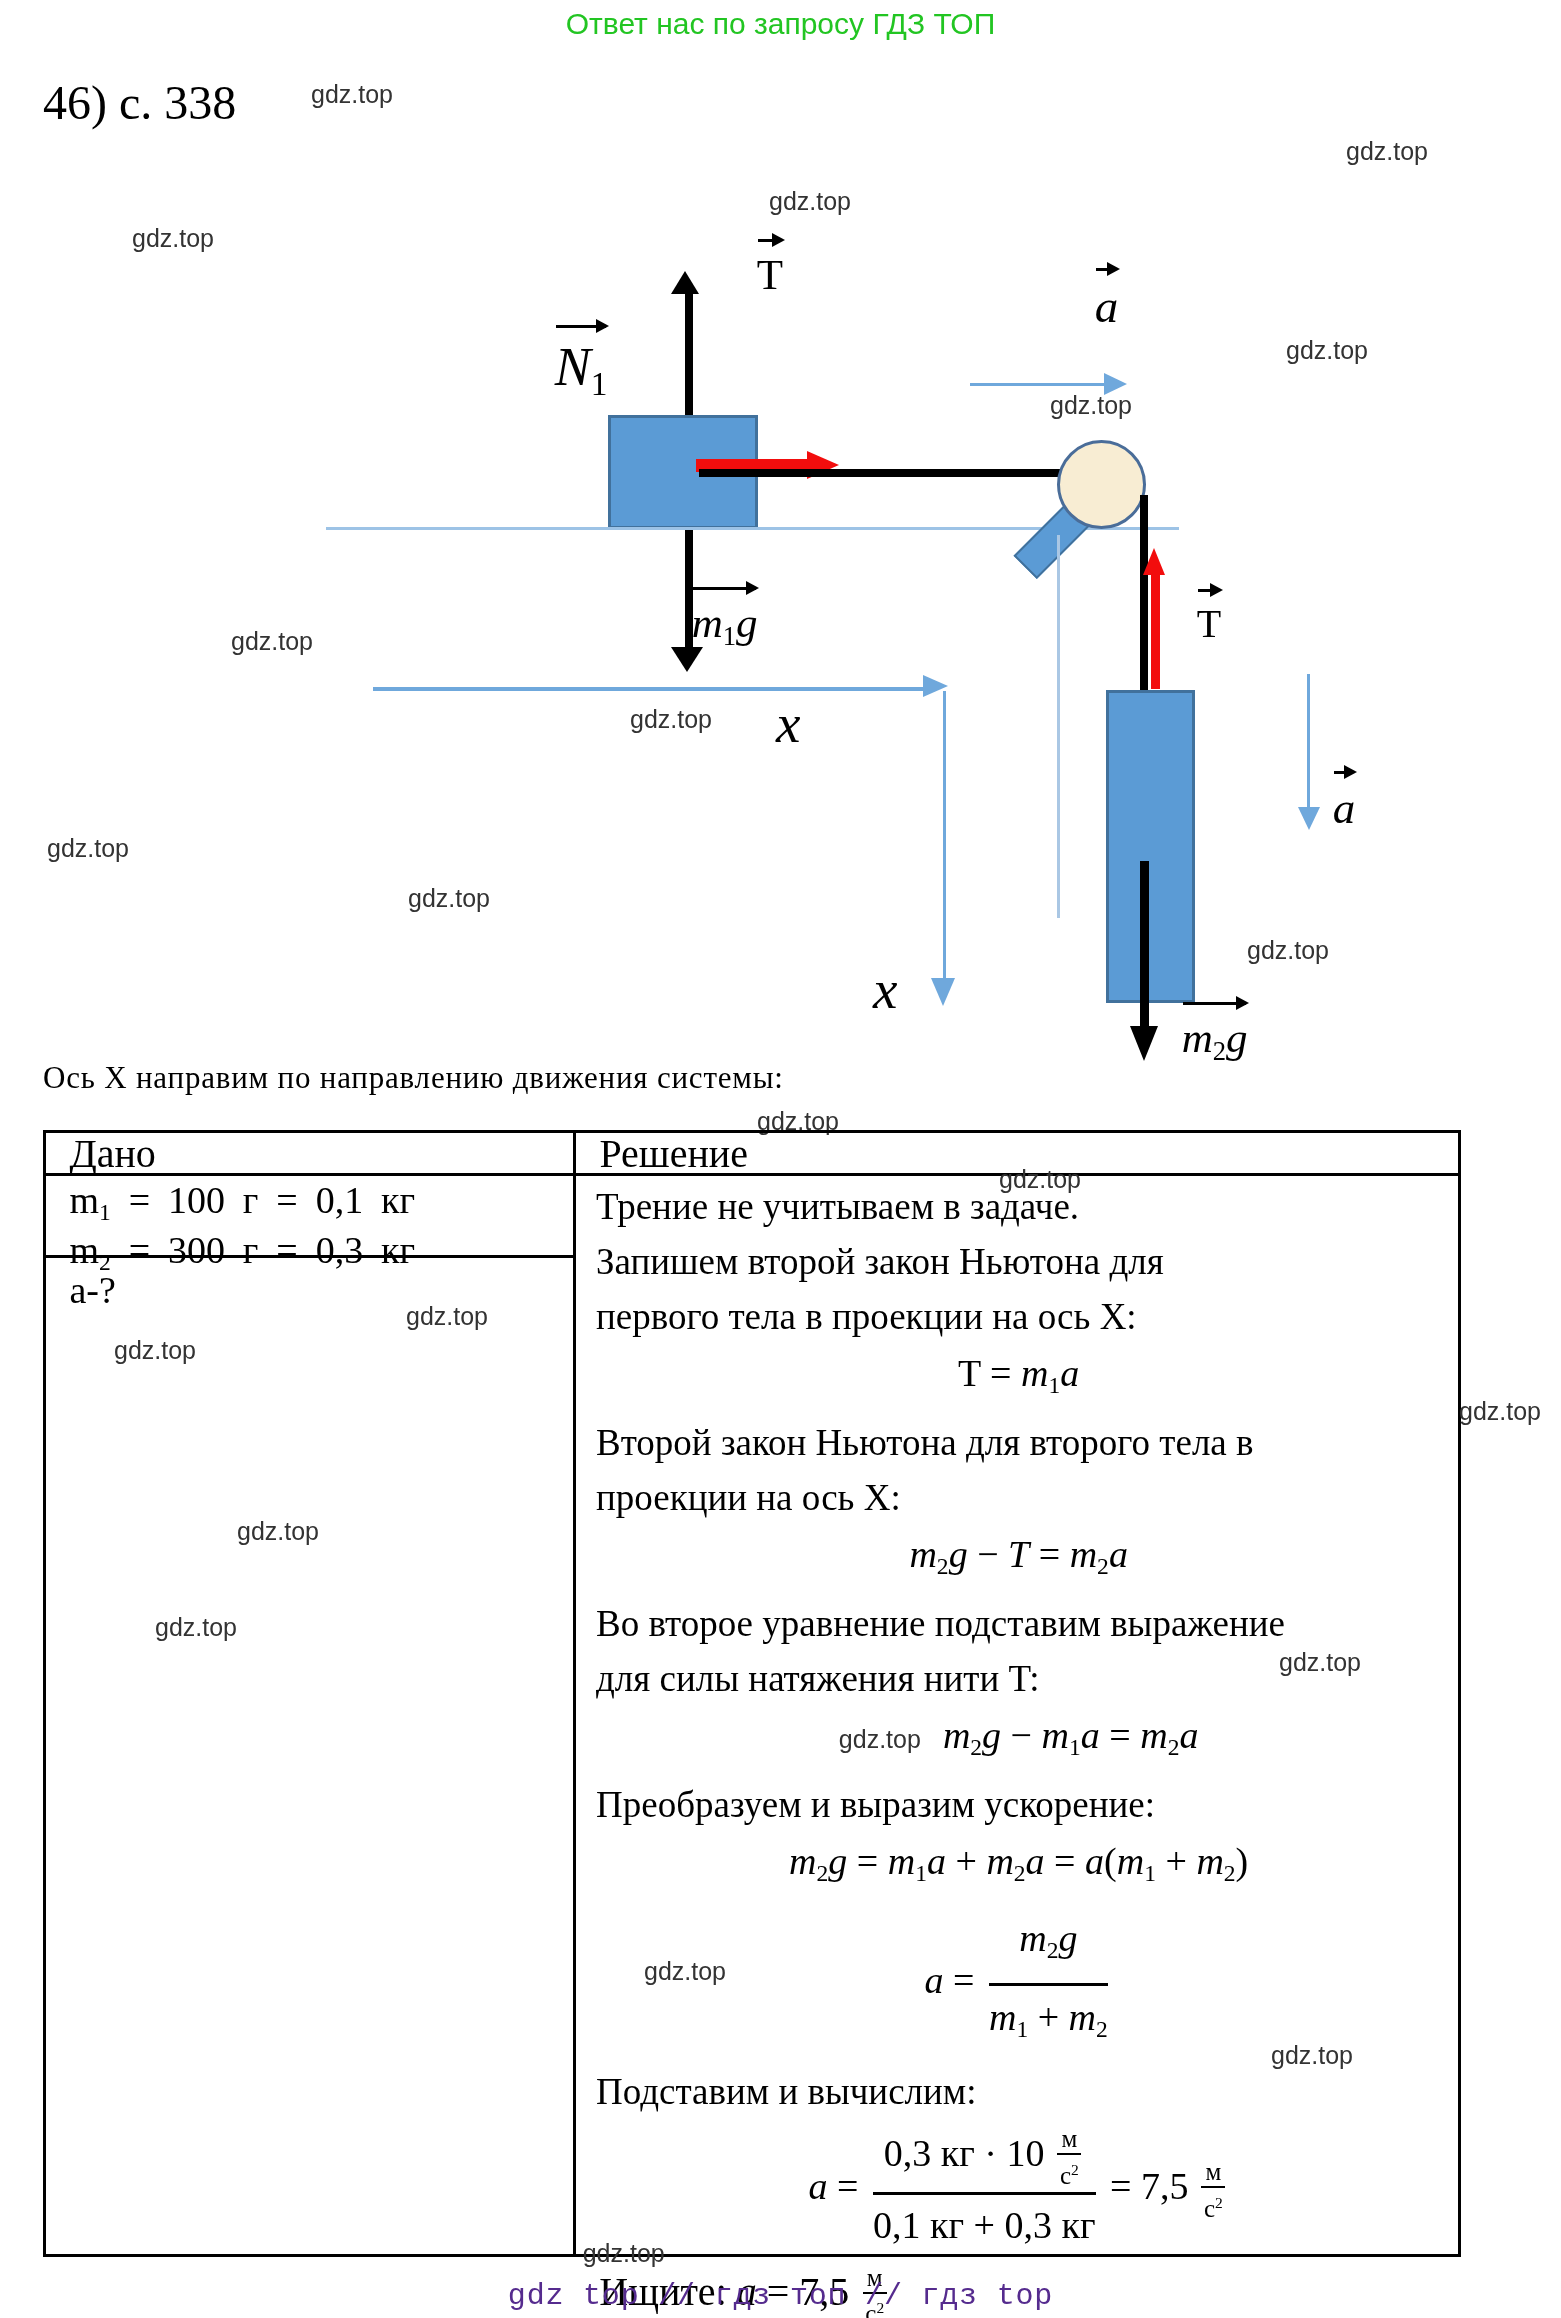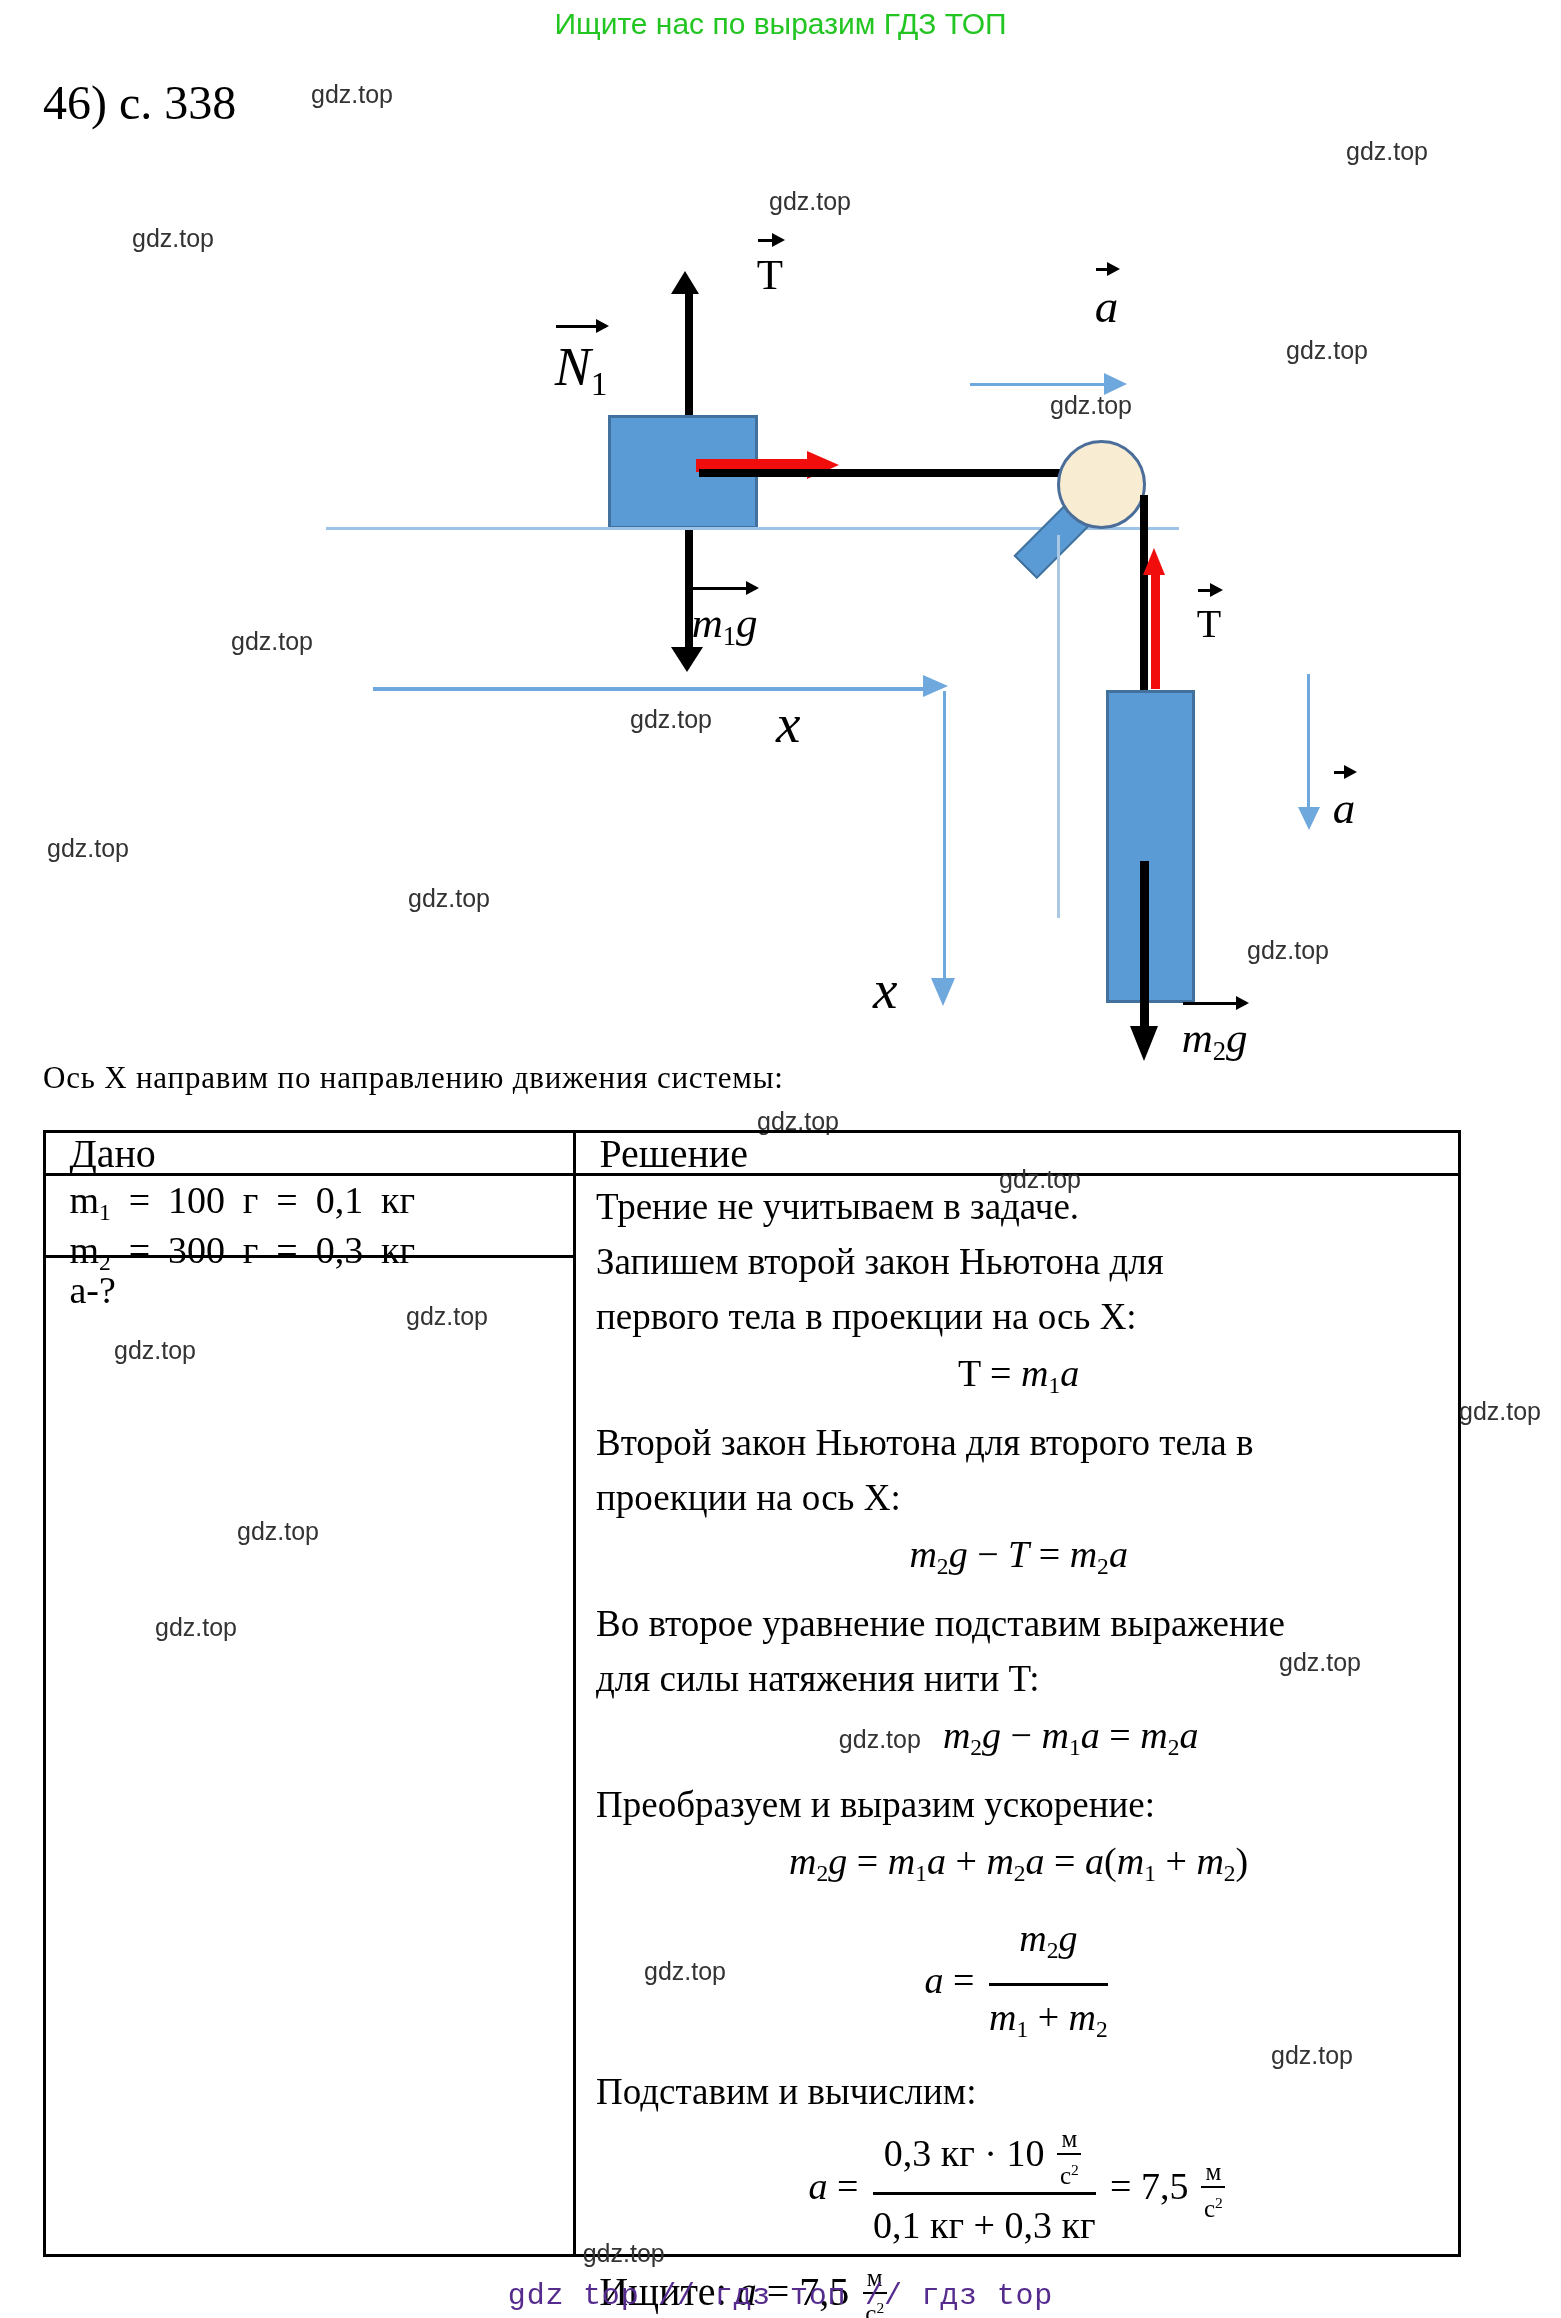--- a/index.html
+++ b/index.html
@@ -50,21 +50,21 @@
   .frac.small .fnum{border-bottom:2.5px solid var(--ink);padding:0 4.2px 0.8px}
   .frac.small .fden{padding-top:0.8px}
   .answer-line{font-size:40px;margin-top:8.4px;padding-left:3.3px}
   .footer{top:2279px;left:0;width:100%;text-align:center;font-family:Liberation Mono, monospace;font-size:30px;color:var(--footer-purple);letter-spacing:0.8px}
 </style>
 </head>
 <body>
 
 <div class="page">
 
-  <div class="abs banner">Ищите нас по выразим ГДЗ ТОП</div>
+  <div class="abs banner">Ответ нас по запросу ГДЗ ТОП</div>
 
   <div class="abs h-title">46) с. 338</div>
 
   <span class="wm" style="left:311px;top:80px">gdz.top</span>
   <span class="wm" style="left:132px;top:224px">gdz.top</span>
   <span class="wm" style="left:769px;top:187px">gdz.top</span>
   <span class="wm" style="left:1346px;top:137px">gdz.top</span>
   <span class="wm" style="left:1286px;top:336px">gdz.top</span>
   <span class="wm" style="left:1050px;top:391px">gdz.top</span>
   <span class="wm" style="left:231px;top:627px">gdz.top</span>

